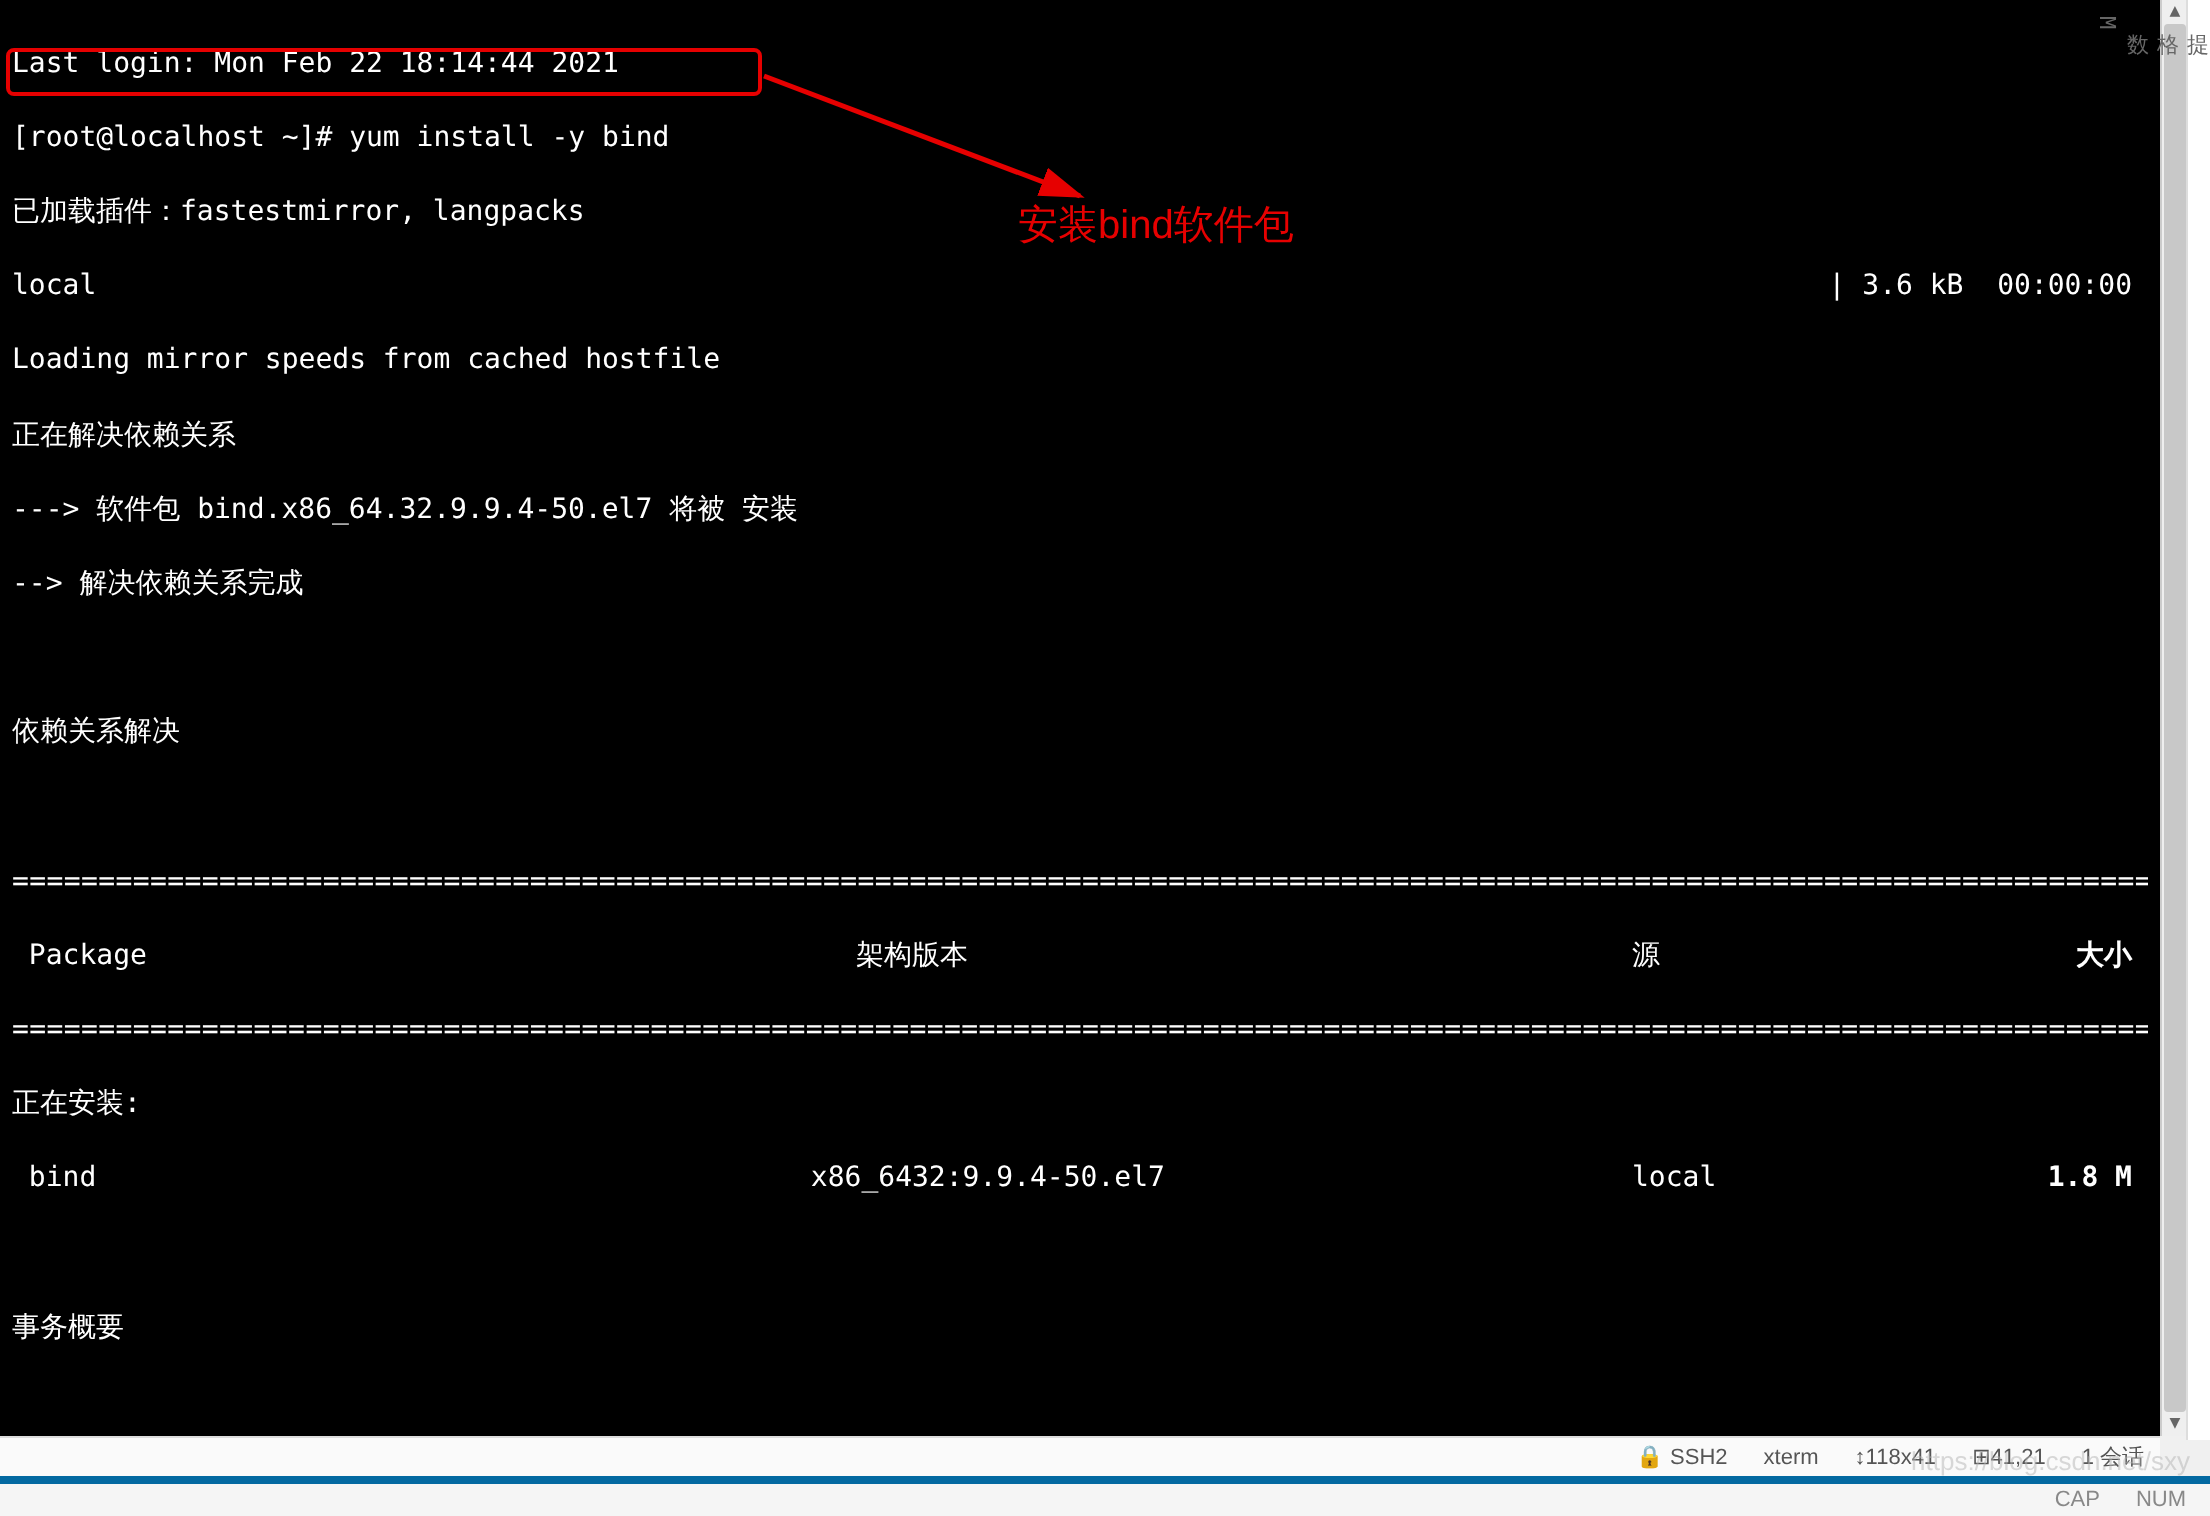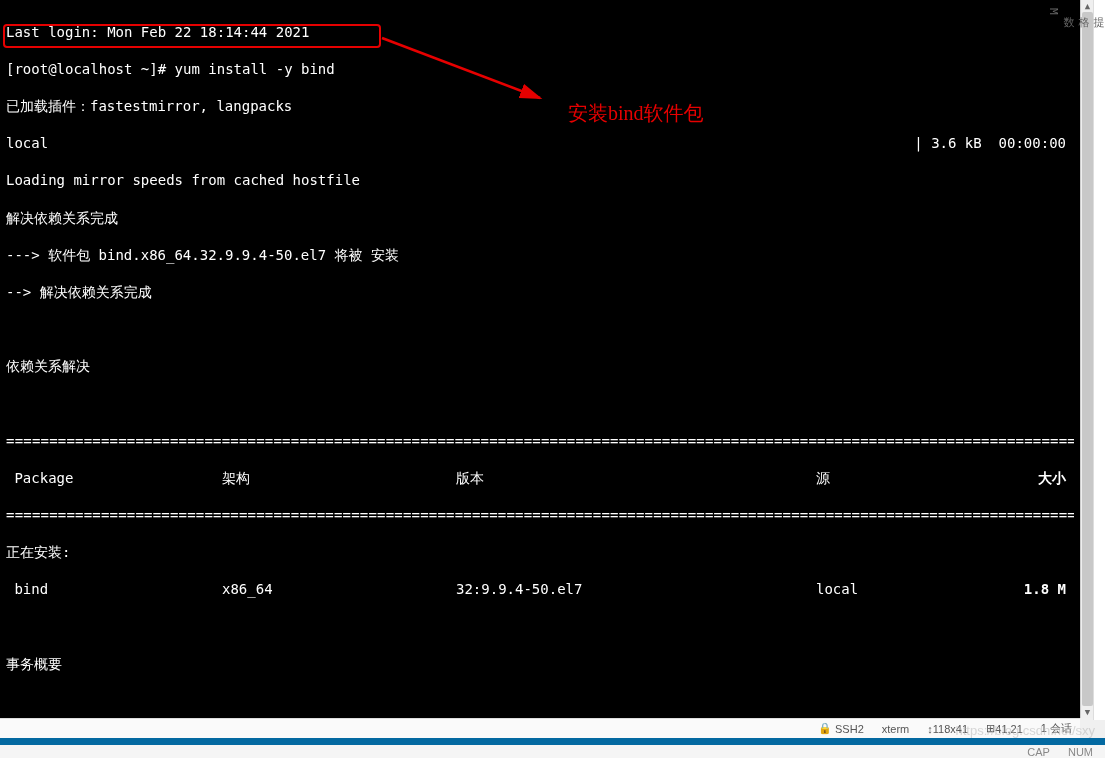--- a/index.html
+++ b/index.html
@@ -28,36 +28,36 @@
   border-radius: 4px;
   position: absolute;
   top: 24px;
   left: 3px;
   width: 378px;
   height: 24px;
   pointer-events: none;
 }
 .annotation {
   color: #e60000;
-  font-family: Liberation Serif, serif;
+  font-family: Liberation Sans, sans-serif;
   font-size: 20px;
   position: absolute;
   top: 104px;
-  left: 568px;
+  left: 509px;
   pointer-events: none;
 }
 .arrow {
   position: absolute;
   top: 28px;
   left: 380px;
   pointer-events: none;
 }
 .row { display: flex; }
 .col-pkg { width: 216px; }
-.col-arch { width: 234px; }
+.col-arch { width: 234px; text-align: right; }
 .col-ver { width: 360px; }
 .col-repo { width: 198px; }
 .col-size { flex: 1; text-align: right; padding-right: 8px; font-weight: bold; }
 .line-right { display: flex; justify-content: space-between; }
 .line-right .r { padding-right: 8px; }
 .scrollbar-v {
   position: absolute;
   right: 12px;
   top: 0;
   width: 13px;
@@ -116,21 +116,21 @@
 }
 .statusbar .item { margin-left: 18px; display: flex; align-items: center; }
 .statusbar .lock { color: #d4a000; margin-right: 3px; }
 .bottombar {
   position: absolute;
   bottom: 0;
   left: 0;
   width: 1105px;
   height: 20px;
   background: #f5f5f5;
-  border-top: 7px solid #0369a1;
+  border-top: 4px solid #0369a1;
   font-family: "Segoe UI", sans-serif;
   font-size: 11px;
   color: #888;
   display: flex;
   align-items: center;
   justify-content: flex-end;
   padding-right: 12px;
   padding-left: 36px;
 }
 .bottombar .item { margin-left: 18px; }
@@ -148,21 +148,21 @@
 </style>
 </head>
 <body>
 
 <div class="terminal">
 <div>Last login: Mon Feb 22 18:14:44 2021</div>
 <div><span>[root@localhost ~]# </span><span>yum install -y bind</span></div>
 <div>已加载插件：fastestmirror, langpacks</div>
 <div class="line-right"><span>local</span><span class="r">| 3.6 kB  00:00:00</span></div>
 <div>Loading mirror speeds from cached hostfile</div>
-<div>解决依赖关系完成</div>
+<div>正在解决依赖关系</div>
 <div>---&gt; 软件包 bind.x86_64.32.9.9.4-50.el7 将被 安装</div>
 <div>--&gt; 解决依赖关系完成</div>
 <div> </div>
 <div>依赖关系解决</div>
 <div> </div>
 <div class="sep">=========================================================================================================================================</div>
 <div class="row">
 <span class="col-pkg"> Package</span><span class="col-arch">架构</span><span class="col-ver">版本</span><span class="col-repo">源</span><span class="col-size">大小</span>
 </div>
 <div class="sep">=========================================================================================================================================</div>

